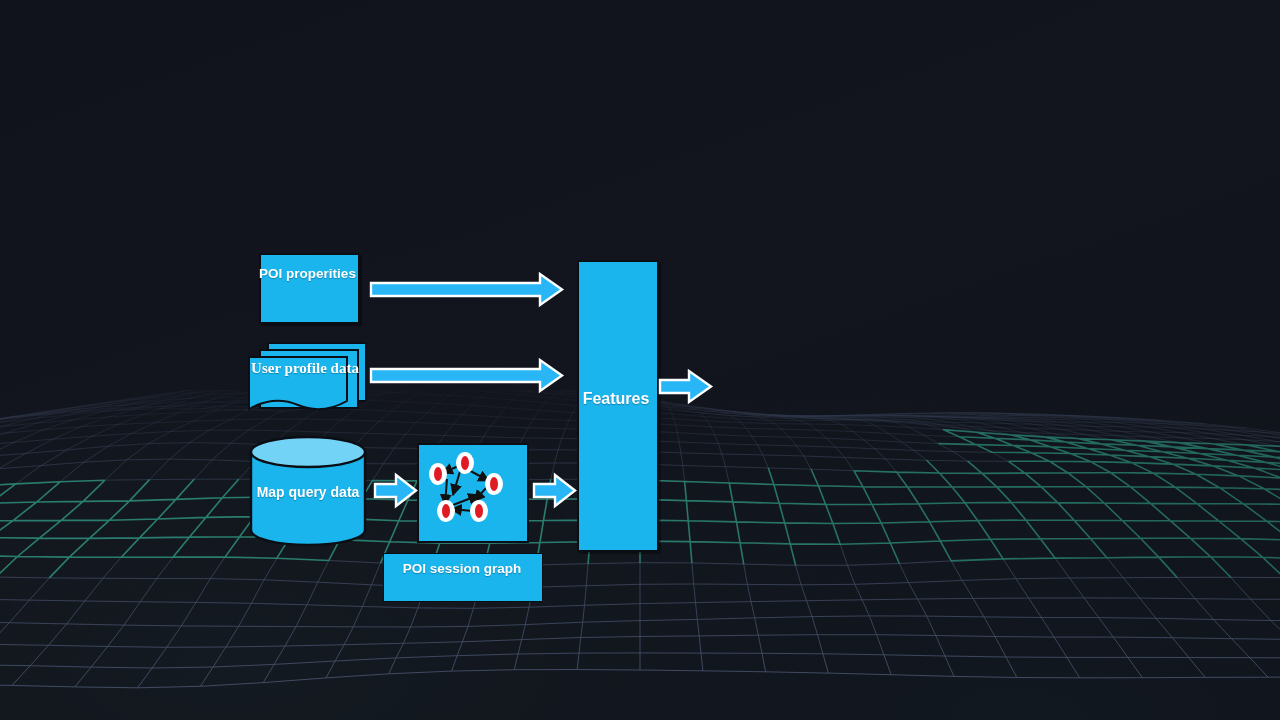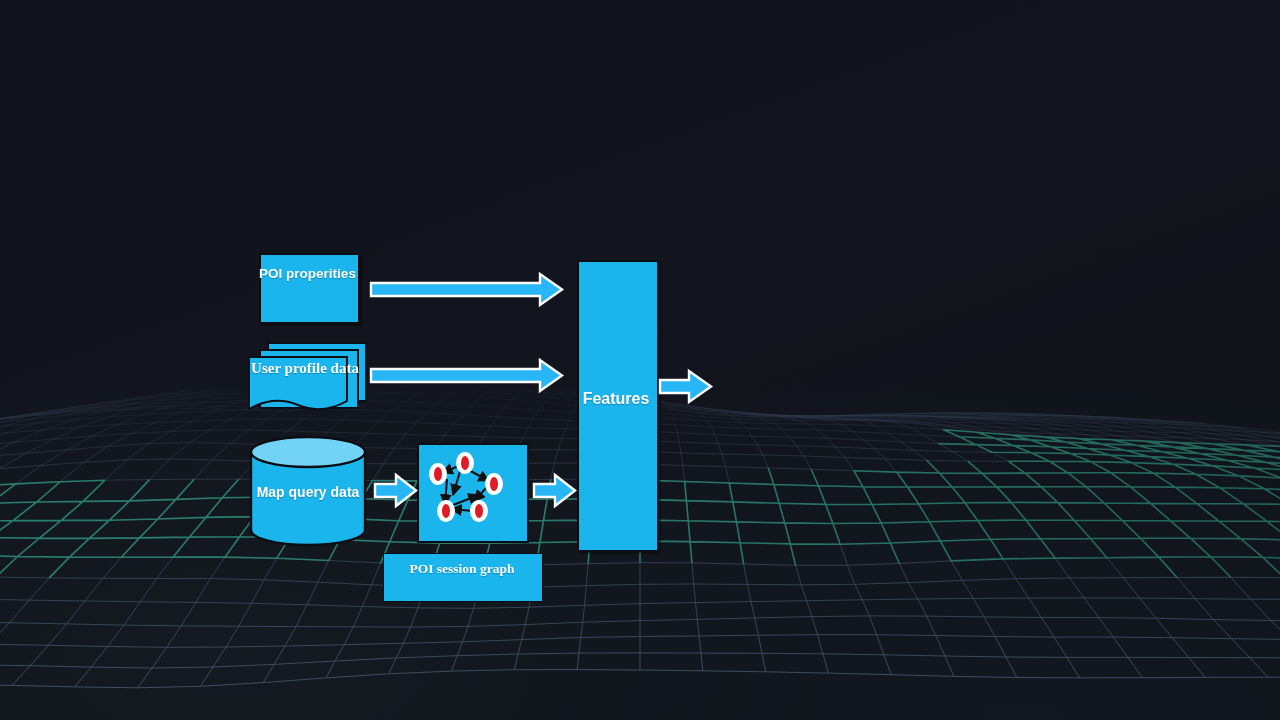--- a/index.html
+++ b/index.html
@@ -64,21 +64,21 @@
     position:absolute;left:385px;top:443px;width:108px;height:96px;
     background:#19b5ec;border:2px solid #0b0e14;
   }
   #graph-svg{position:absolute;left:385px;top:443px;width:108px;height:96px;}
 
   
   #box-session{
     position:absolute;left:351px;top:553px;width:158px;height:47px;
     background:#19b5ec;border:1px solid #0b0e14;
   }
-  #label-session{left:351px;top:561px;width:158px;font-size:13.5px;font-family:Liberation Serif, serif;}
+  #label-session{left:351px;top:561px;width:158px;font-size:13.5px;}
 
   
   #box-features{
     position:absolute;left:545px;top:260px;width:78px;height:288px;
     background:#19b5ec;border:2px solid #0b0e14;
     box-shadow:2px 2px 0 rgba(0,0,0,.35);
   }
   #label-features{left:545px;top:390px;width:78px;font-size:16px;}
 
   

